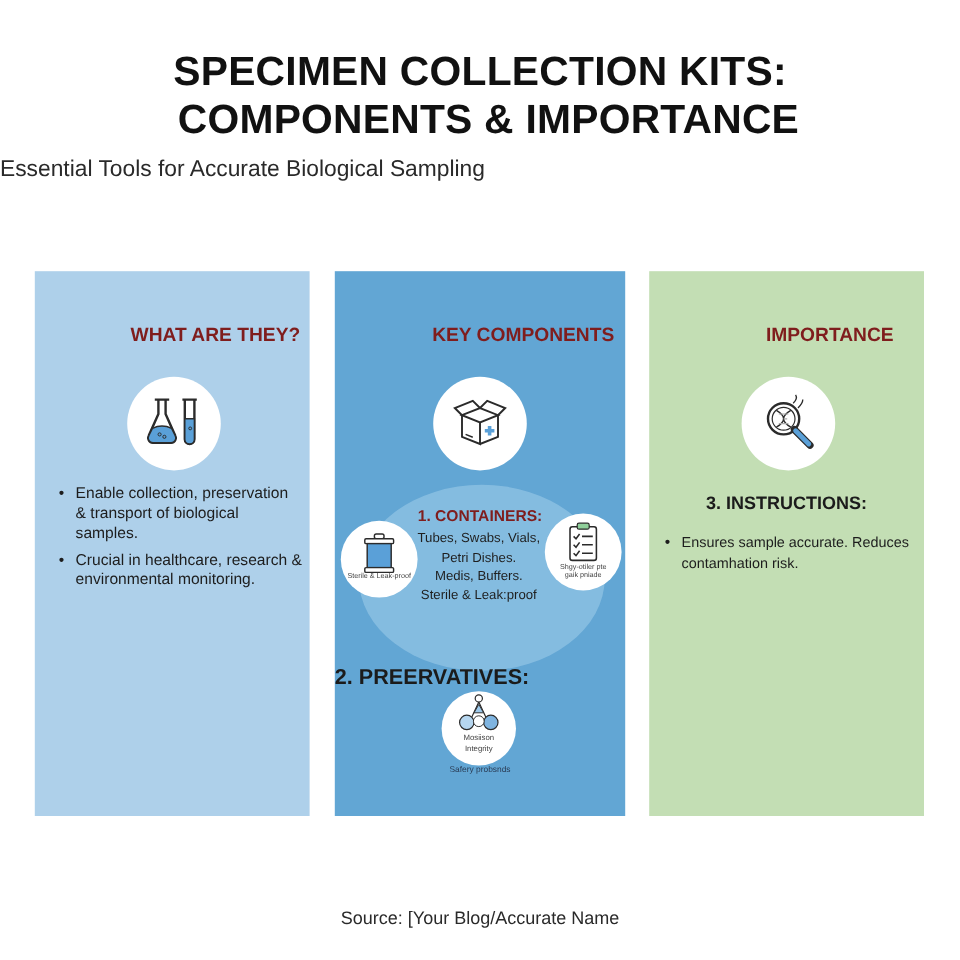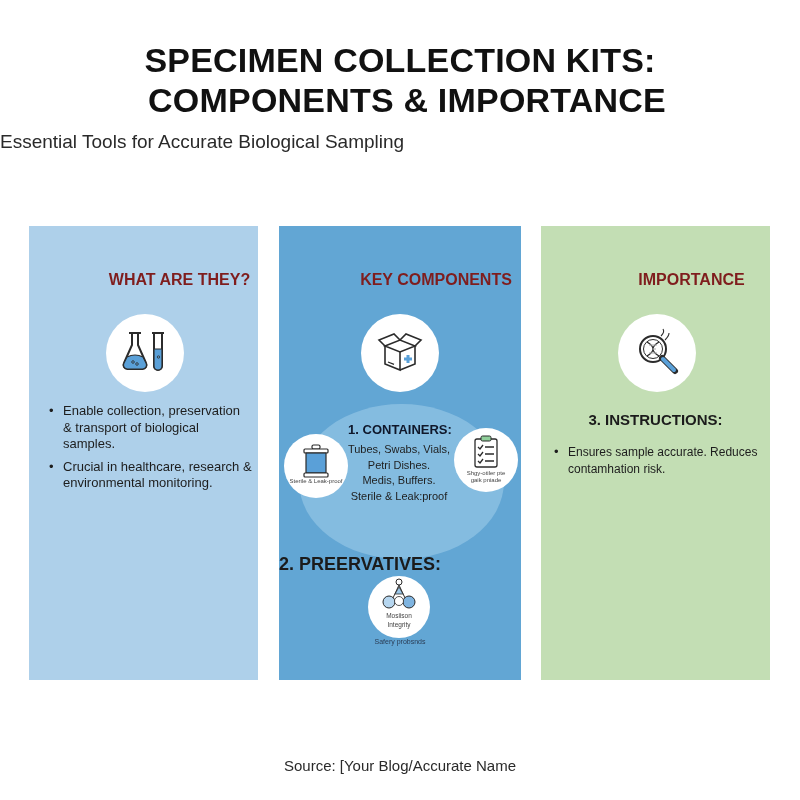--- a/index.html
+++ b/index.html
@@ -40,21 +40,21 @@
     ul.bullets li { position: relative; padding-left: 16px; margin-bottom: 6px; }
     ul.bullets li::before { content: "•"; position: absolute; left: 2px; top: 0; font-size: 13px; }
     .panel-left ul.bullets { left: 18px; top: 177px; width: 205px; }
 
     .ellipse {
       position: absolute; left: 20px; top: 178px; width: 205px; height: 155px;
       border-radius: 50%; background: #8bbfe2; opacity: 0.85;
     }
     .containers-head {
       position: absolute; left: 0; width: 100%; top: 196px; text-align: center;
-      font-weight: 700; font-size: 13px; color: #0f172a;
+      font-weight: 700; font-size: 13px; color: #7f1d1d;
     }
     .containers-lines {
       position: absolute; left: 60px; width: 120px; top: 216px; text-align: center;
       font-size: 11px; line-height: 15.5px; color: #1f1f1f;
     }
     .side-circle { position: absolute; width: 64px; height: 64px; background: #ffffff; border-radius: 50%; }
     .side-circle .cap {
       position: absolute; left: 0; width: 100%; text-align: center; font-size: 6px; color: #444; line-height: 7px;
     }
     .side-left { left: 5px; top: 208px; }

